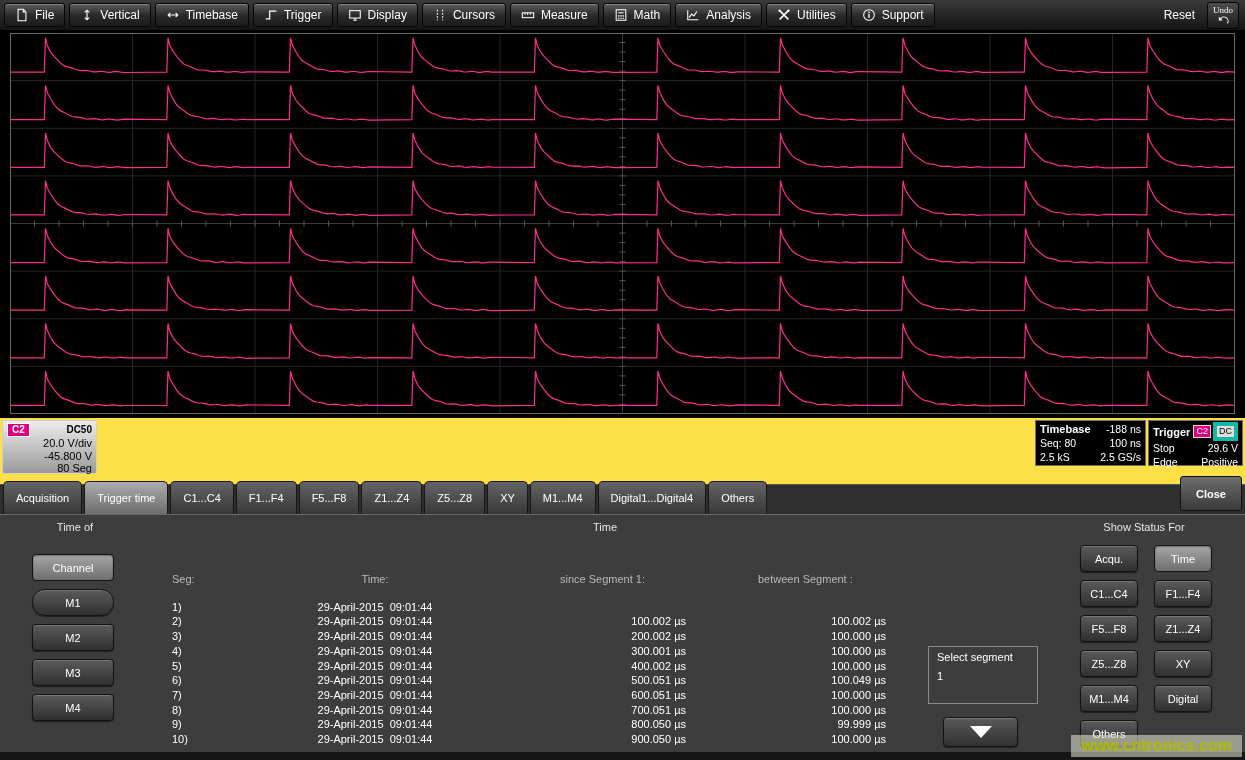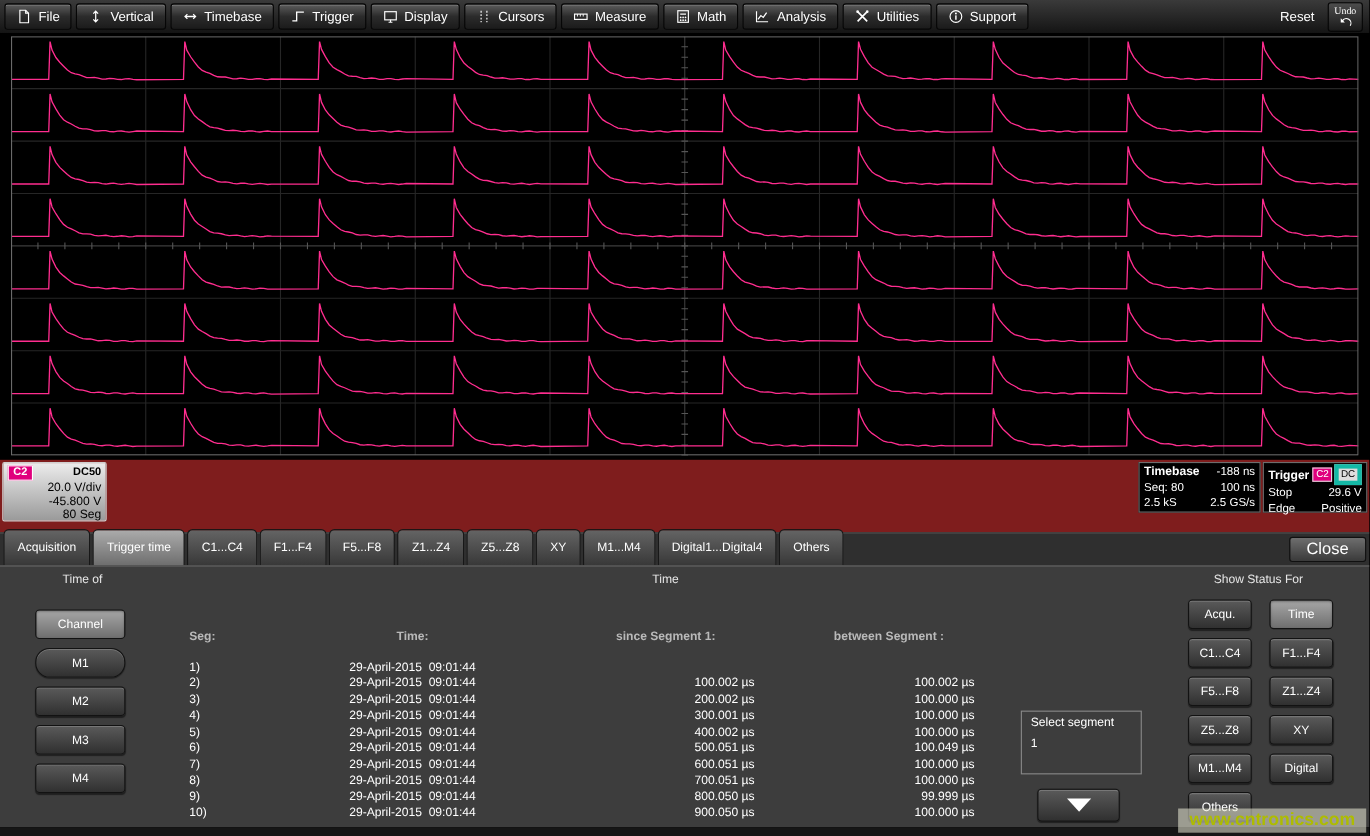--- a/index.html
+++ b/index.html
@@ -21,21 +21,21 @@
   .undo-btn { display:flex; flex-direction:column; align-items:center; justify-content:center;
               width:32px; height:27px; background:linear-gradient(#4d4d4d,#1a1a1a);
               border:1px solid #060606; border-radius:3px; color:#fff; font-size:9px; line-height:9px;font-family:Liberation Serif, serif; }
   .undo-btn svg { width:12px; height:10px; display:block; }
 
   
   .scope { position:absolute; top:30px; left:0; width:1245px; height:388px; background:#000; }
   #scope-svg { position:absolute; top:3px; left:10px; }
 
   
-  .status { position:absolute; top:418px; left:0; width:1245px; height:66px; background:#7f1d1d; }
+  .status { position:absolute; top:418px; left:0; width:1245px; height:66px; background:#fde047; }
   .ch-box { position:absolute; left:2px; top:2px; width:95px; height:54px;
             background:linear-gradient(#ececec,#9a9a9a); border:1px solid #cfcfcf;
             border-radius:2px; color:#000; font-size:11px; padding:1px 4px; }
   .ch-head { display:flex; justify-content:space-between; align-items:center; height:15px; }
   .c2-chip { background:#e0007d; color:#fff; font-weight:bold; font-size:10px; line-height:12px;
              padding:0 4px; border:1px solid #fff; }
   .coupling { font-size:10px; font-weight:bold; }
   .ch-line { text-align:right; line-height:12.5px; }
 
   .tb-box { position:absolute; right:99px; top:2px; width:111px; height:46px; background:#000;
@@ -50,23 +50,23 @@
   .chip-c2 { background:#e0007d; color:#fff; font-size:9px; line-height:11px; padding:0 2px; border:1px solid #ddd; }
   .chip-dc { background:#ddd; color:#000; font-size:9px; line-height:11px; padding:0 2px; border:4px solid #14b8a6; }
 
   
   .tabbar { position:absolute; top:484px; left:0; width:1245px; height:30px; background:#2f2f2f;
             border-top:1px solid #555; display:flex; align-items:flex-end; padding:0 3px; gap:2px; }
   .tab { height:26px; padding:16px 12px; display:flex; align-items:center;
          background:linear-gradient(#646464,#383838); border:1px solid #161616; border-bottom:none;
          border-radius:5px 5px 0 0; color:#fff; font-size:11px; cursor:default; }
   .tab.selected { background:linear-gradient(#ababab,#6e6e6e); }
-  .close-btn { margin-left:auto; margin-bottom:3px; height:23px; padding:0 15px;
+  .close-btn { margin-left:auto; margin-bottom:3px; height:35px; padding:0 15px;
                background:linear-gradient(#6e6e6e,#3a3a3a); border:1px solid #101010; border-radius:3px;
-               color:#fff; font-size:15px; display:flex; align-items:center; }
+               color:#fff; font-size:11px; display:flex; align-items:center;font-weight:bold; }
 
   
   .dialog { position:absolute; top:514px; left:0; width:1245px; height:238px;
             background:#3d3d3d; border-top:1px solid #6a6a6a; }
   .sect-h { position:absolute; color:#e6e6e6; font-size:11px; text-align:center; }
   .h-timeof { left:0; width:150px; top:6px; }
   .h-time   { left:455px; width:300px; top:6px; }
   .h-status { left:1058px; width:172px; top:6px; }
 
   .btn { background:linear-gradient(#5a5a5a,#303030); border:1px solid #121212; border-radius:4px;
@@ -74,21 +74,21 @@
          box-shadow:inset 0 1px 0 rgba(255,255,255,.18), 0 1px 1px rgba(0,0,0,.5); cursor:default; }
   .btn.selected { background:linear-gradient(#a6a6a6,#6f6f6f); box-shadow:inset 0 1px 2px rgba(0,0,0,.35); }
 
   .timeof-col { position:absolute; left:32px; top:39px; width:82px; }
   .timeof-col .btn { position:absolute; left:0; width:82px; height:27px; }
 
   
   .ttable { position:absolute; left:160px; top:57px; width:820px; }
   .trow { display:grid; grid-template-columns:70px 290px 230px 220px; font-size:11px;
           color:#fff; line-height:14.7px; white-space:pre; }
-  .thead { color:#b9b9b9; margin-bottom:13px;font-weight:bold; }
+  .thead { color:#b9b9b9; margin-bottom:13px; }
   .c0 { text-align:left; padding-left:12px; }
   .c1 { text-align:center; }
   .thead .c2 { text-align:left; padding-left:40px; }
   .thead .c3 { text-align:left; padding-left:8px; }
   .trow .val2 { text-align:right; padding-right:64px; }
   .trow .val3 { text-align:right; padding-right:84px; }
 
   
   .seg-panel { position:absolute; left:928px; top:131px; width:110px; height:58px;
                border:1px solid #8a8a8a; background:#3d3d3d; color:#fff; font-size:11px;

